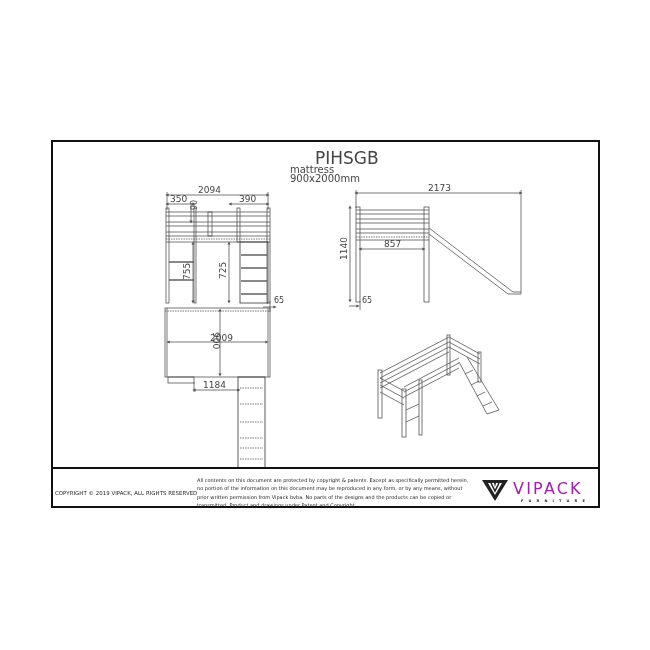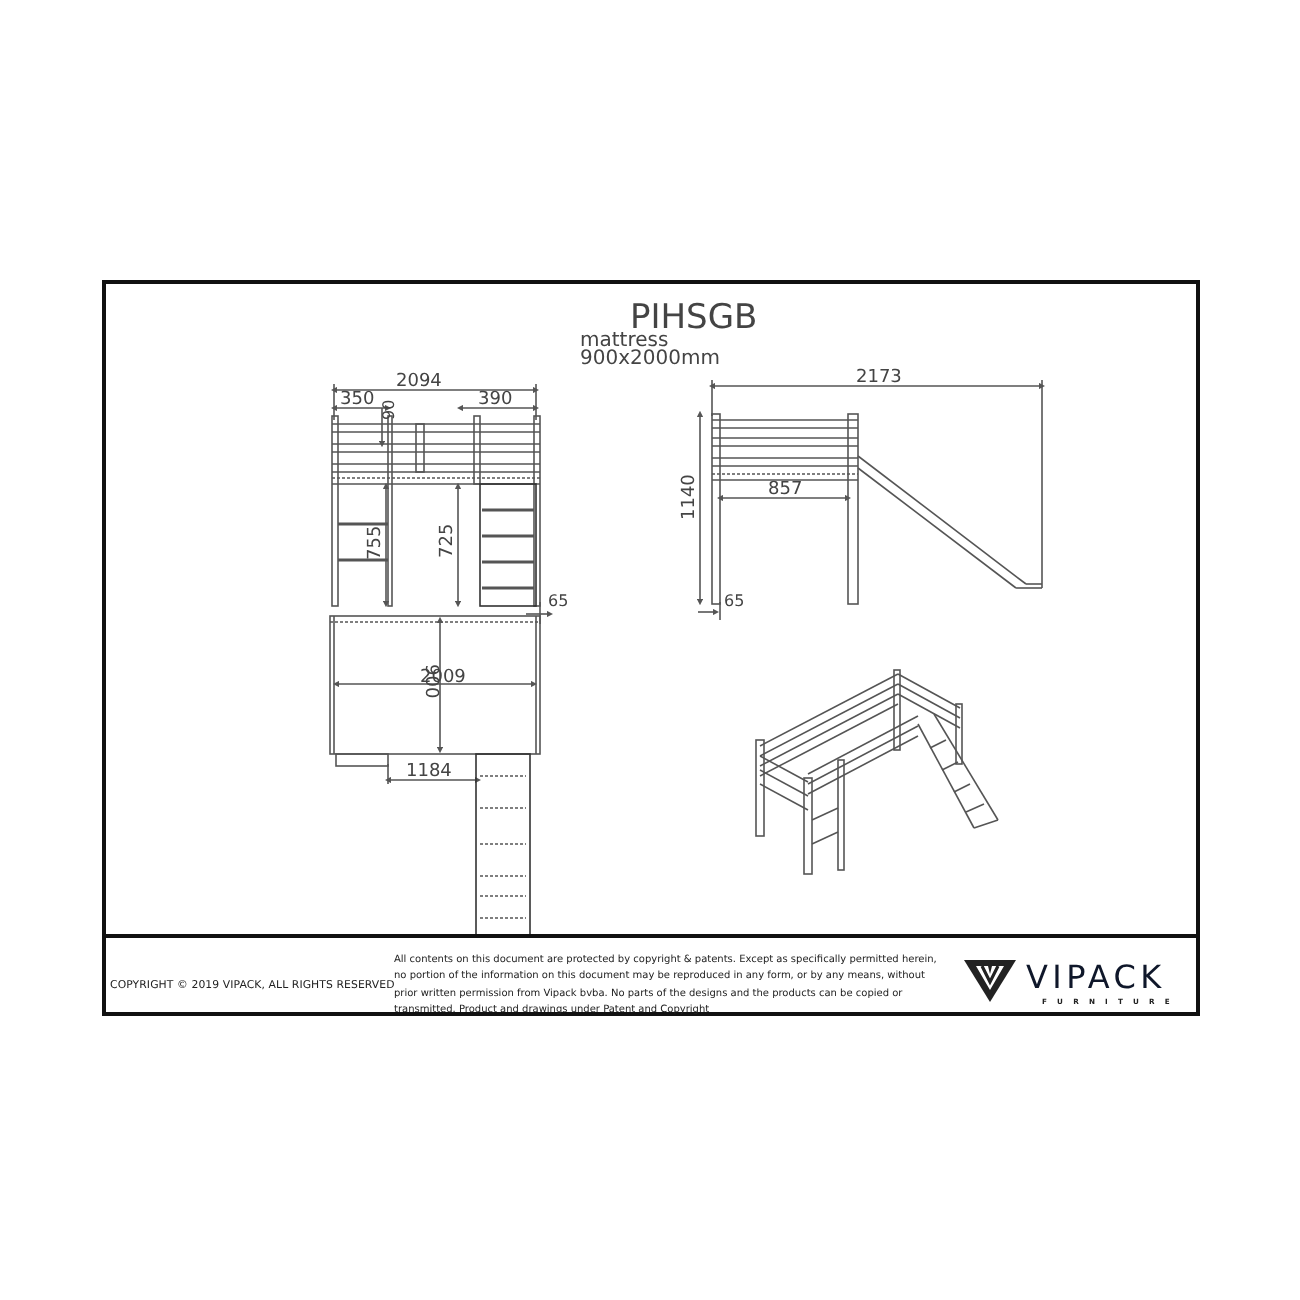--- a/index.html
+++ b/index.html
@@ -4,21 +4,21 @@
 <style>
   html, body { margin:0; padding:0; background:#ffffff; }
   body { width:650px; height:650px; position:relative; overflow:hidden; font-family:"DejaVu Sans", sans-serif; }
   #sheet { position:absolute; left:51px; top:140px; width:549px; height:368px; border:2px solid #111; box-sizing:border-box; }
   #divider { position:absolute; left:0; top:325px; width:100%; height:2px; background:#111; }
   #drawing { position:absolute; left:0; top:0; }
   .copyright { position:absolute; left:2px; top:348px; font-size:5.4px; color:#222; letter-spacing:0.05px; white-space:nowrap; }
   .legal { position:absolute; left:144px; top:334px; width:280px; font-size:5px; line-height:8.3px; color:#222; }
   .legal div { white-space:nowrap; }
   .logo { position:absolute; left:428px; top:336px; width:110px; height:30px; }
-  .logo-word { position:absolute; left:32px; top:1px; font-size:16px; letter-spacing:2.2px; color:#0f172a; font-family:"DejaVu Sans", sans-serif; }
+  .logo-word { position:absolute; left:32px; top:1px; font-size:16px; letter-spacing:2.2px; color:#a21caf; font-family:"DejaVu Sans", sans-serif; }
   .logo-sub { position:absolute; left:40px; top:21px; font-size:3.6px; letter-spacing:5.1px; color:#222; font-weight:bold; }
   svg text { font-family:"DejaVu Sans", sans-serif; fill:#444; }
 </style>
 </head>
 <body>
 
 <div id="sheet">
 
   <svg id="drawing" width="545" height="325" viewBox="0 0 545 325">
     <defs>

